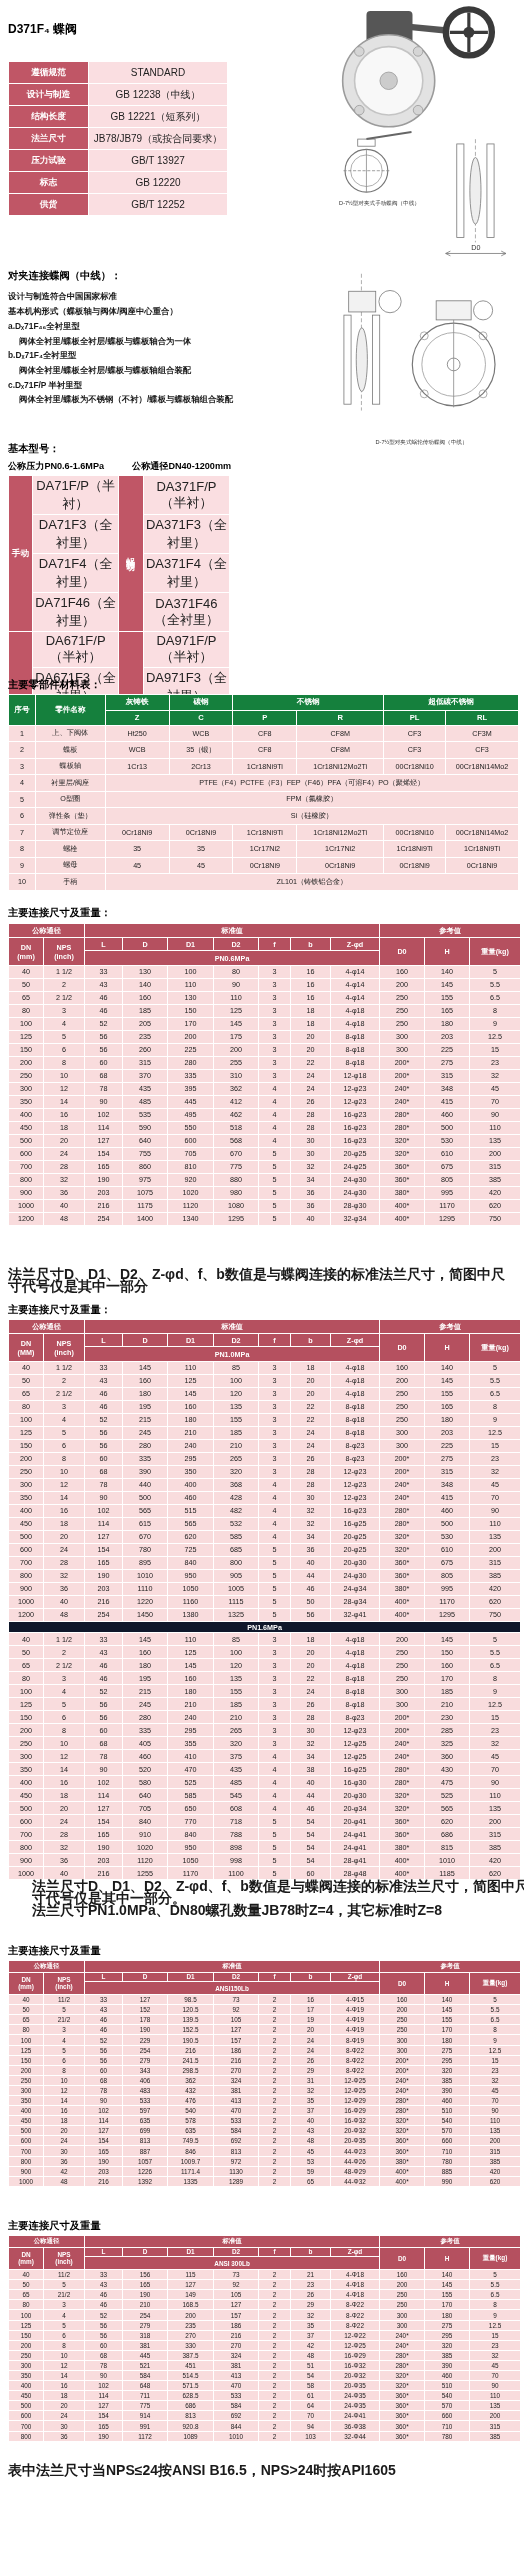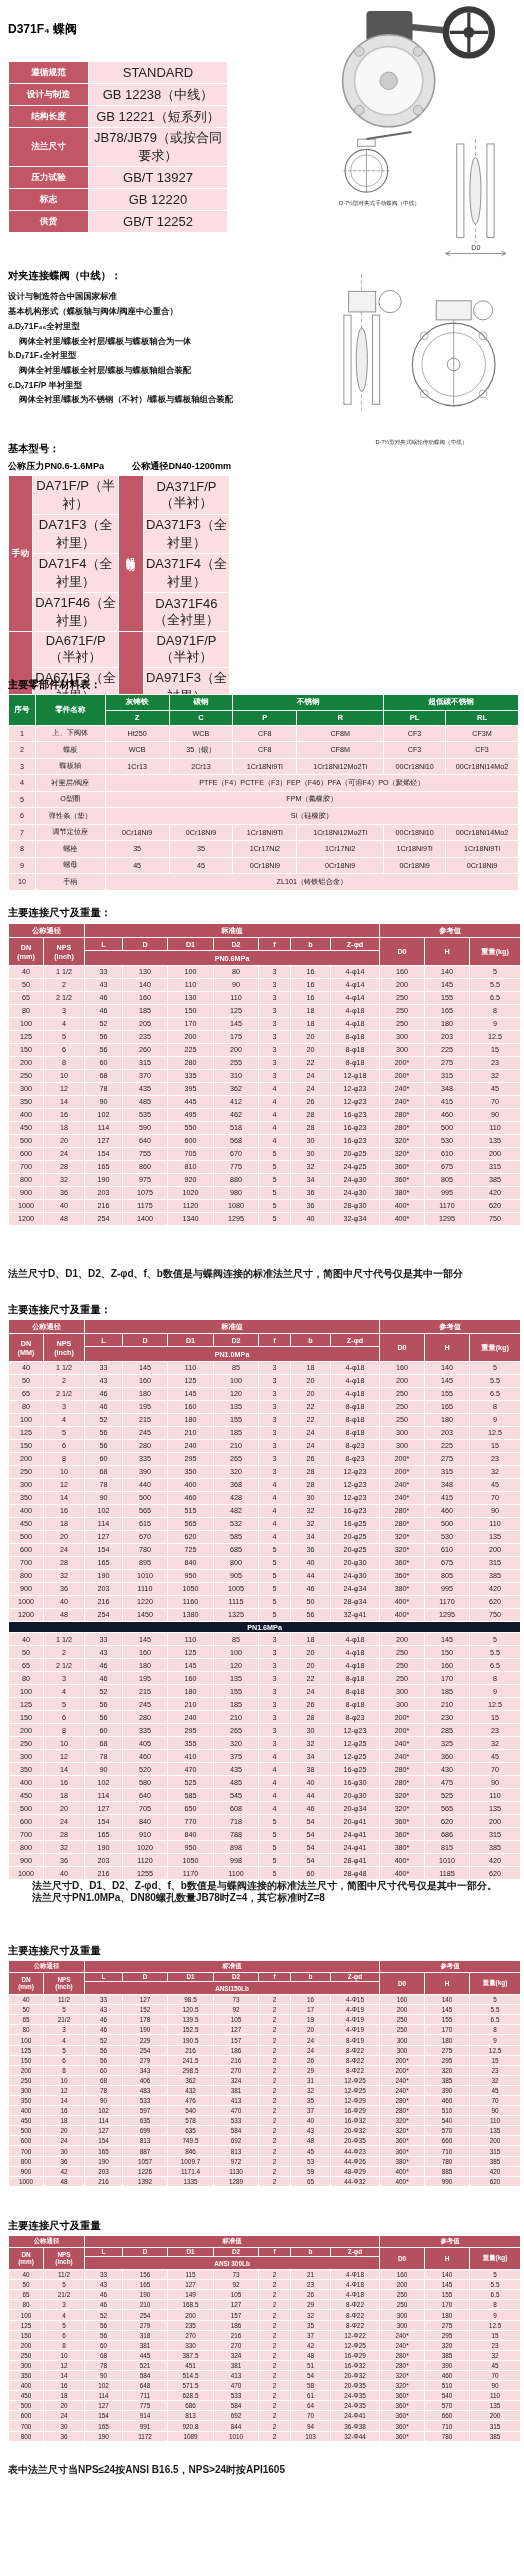--- a/index.html
+++ b/index.html
@@ -3,29 +3,29 @@
 <meta charset="utf-8">
 <style>
   html,body{margin:0;padding:0;background:#fff;}
   .page{position:relative;width:525px;height:2576px;background:#fff;
         font-family:"Liberation Sans","DejaVu Sans",sans-serif;color:#111;}
   .abs{position:absolute;}
   .h1{font-size:12px;font-weight:bold;color:#000;}
   .h2{font-size:10.3px;font-weight:bold;color:#000;}
   .subline{font-size:9.1px;font-weight:bold;color:#000;}
   .subline span{margin-right:28px;}
-  .note{font-size:10px;font-weight:bold;color:#1a1a1a;line-height:12px;}
+  .note{font-size:14px;font-weight:bold;color:#1a1a1a;line-height:12px;}
   .caption{font-size:5.6px;color:#333;text-align:center;}
 
   
   table{border-collapse:collapse;}
   .spec{width:220px;}
   .spec td{border:1.6px solid #fff;height:19px;text-align:center;vertical-align:middle;}
   .spec .sl{background:#c05666;color:#fff;font-weight:bold;font-size:8.7px;width:77px;}
-  .spec .sv{background:#fadee1;color:#222;font-size:13px;}
+  .spec .sv{background:#fadee1;color:#222;font-size:10px;}
 
   
   .iline{font-size:8.4px;font-weight:bold;color:#1a1a1a;line-height:14.7px;}
   .iline.ind{padding-left:11px;}
 
   
   .models{width:222px;}
   .models td{border:0.8px solid #fff;text-align:center;vertical-align:middle;}
   .models .mlab{background:#c05666;color:#fff;font-weight:bold;font-size:8.7px;width:24px;}
   .models .mlab.vert{writing-mode:vertical-rl;text-orientation:upright;letter-spacing:1.6px;width:19px;}

